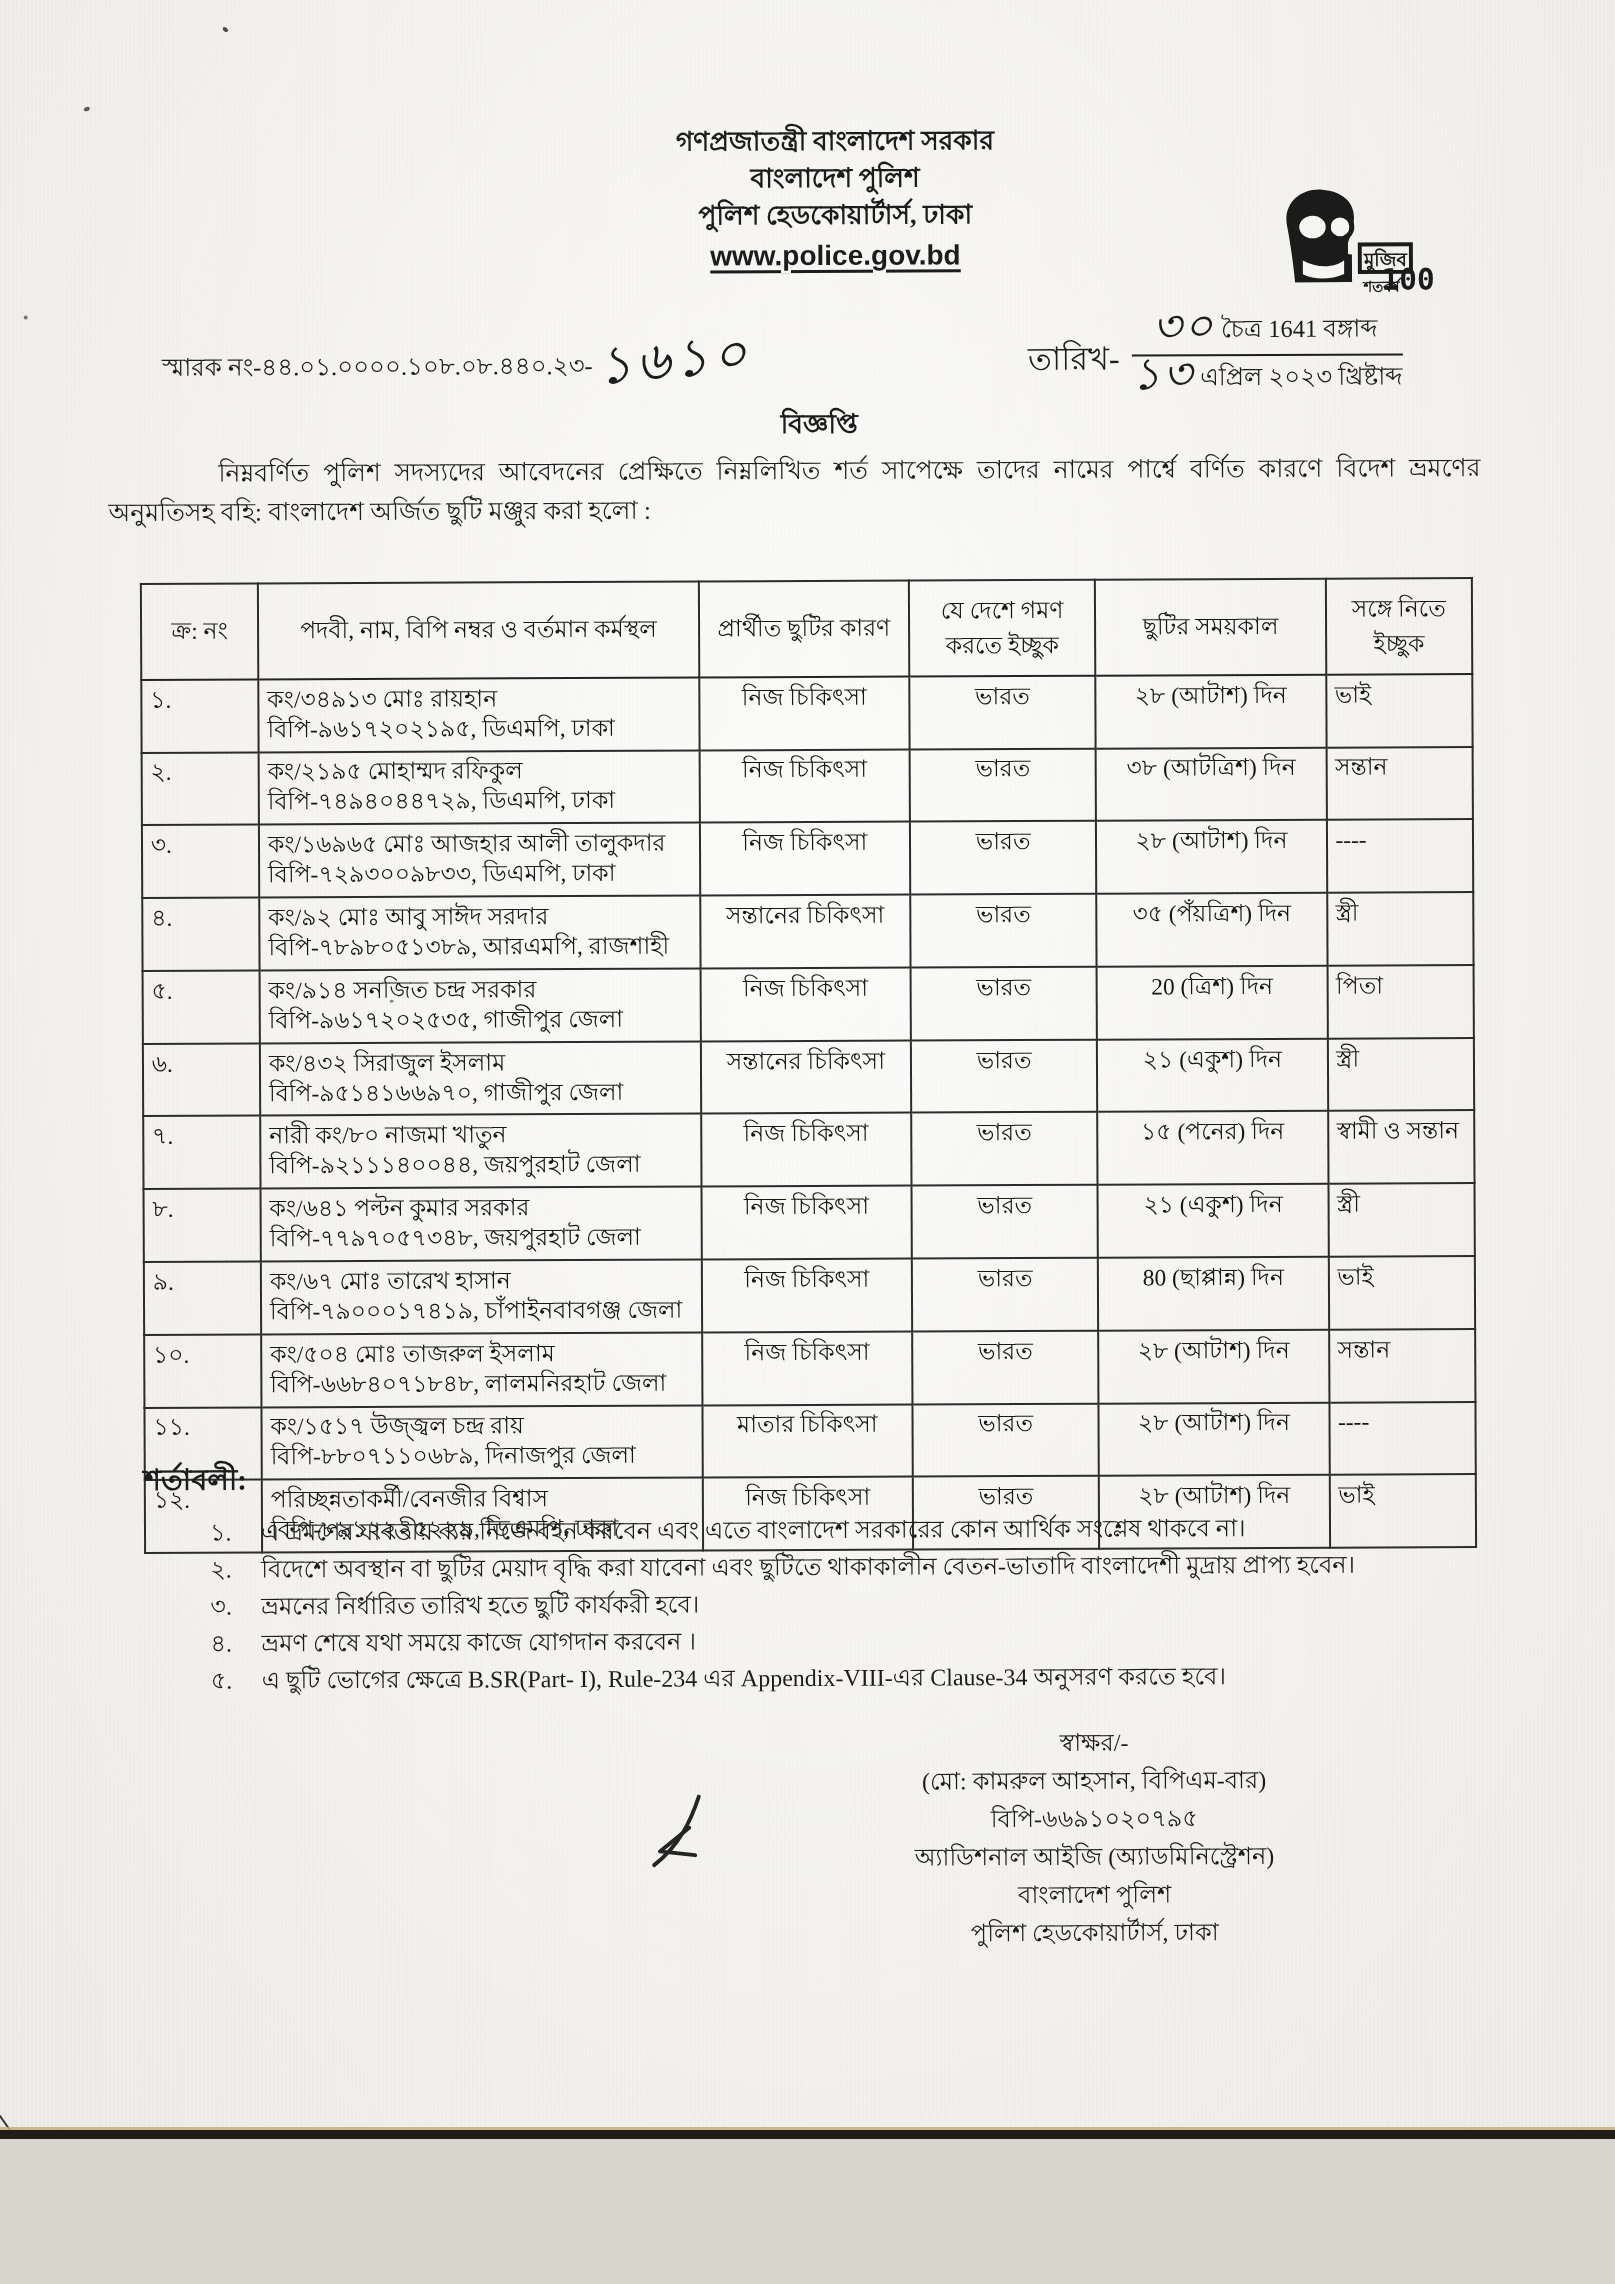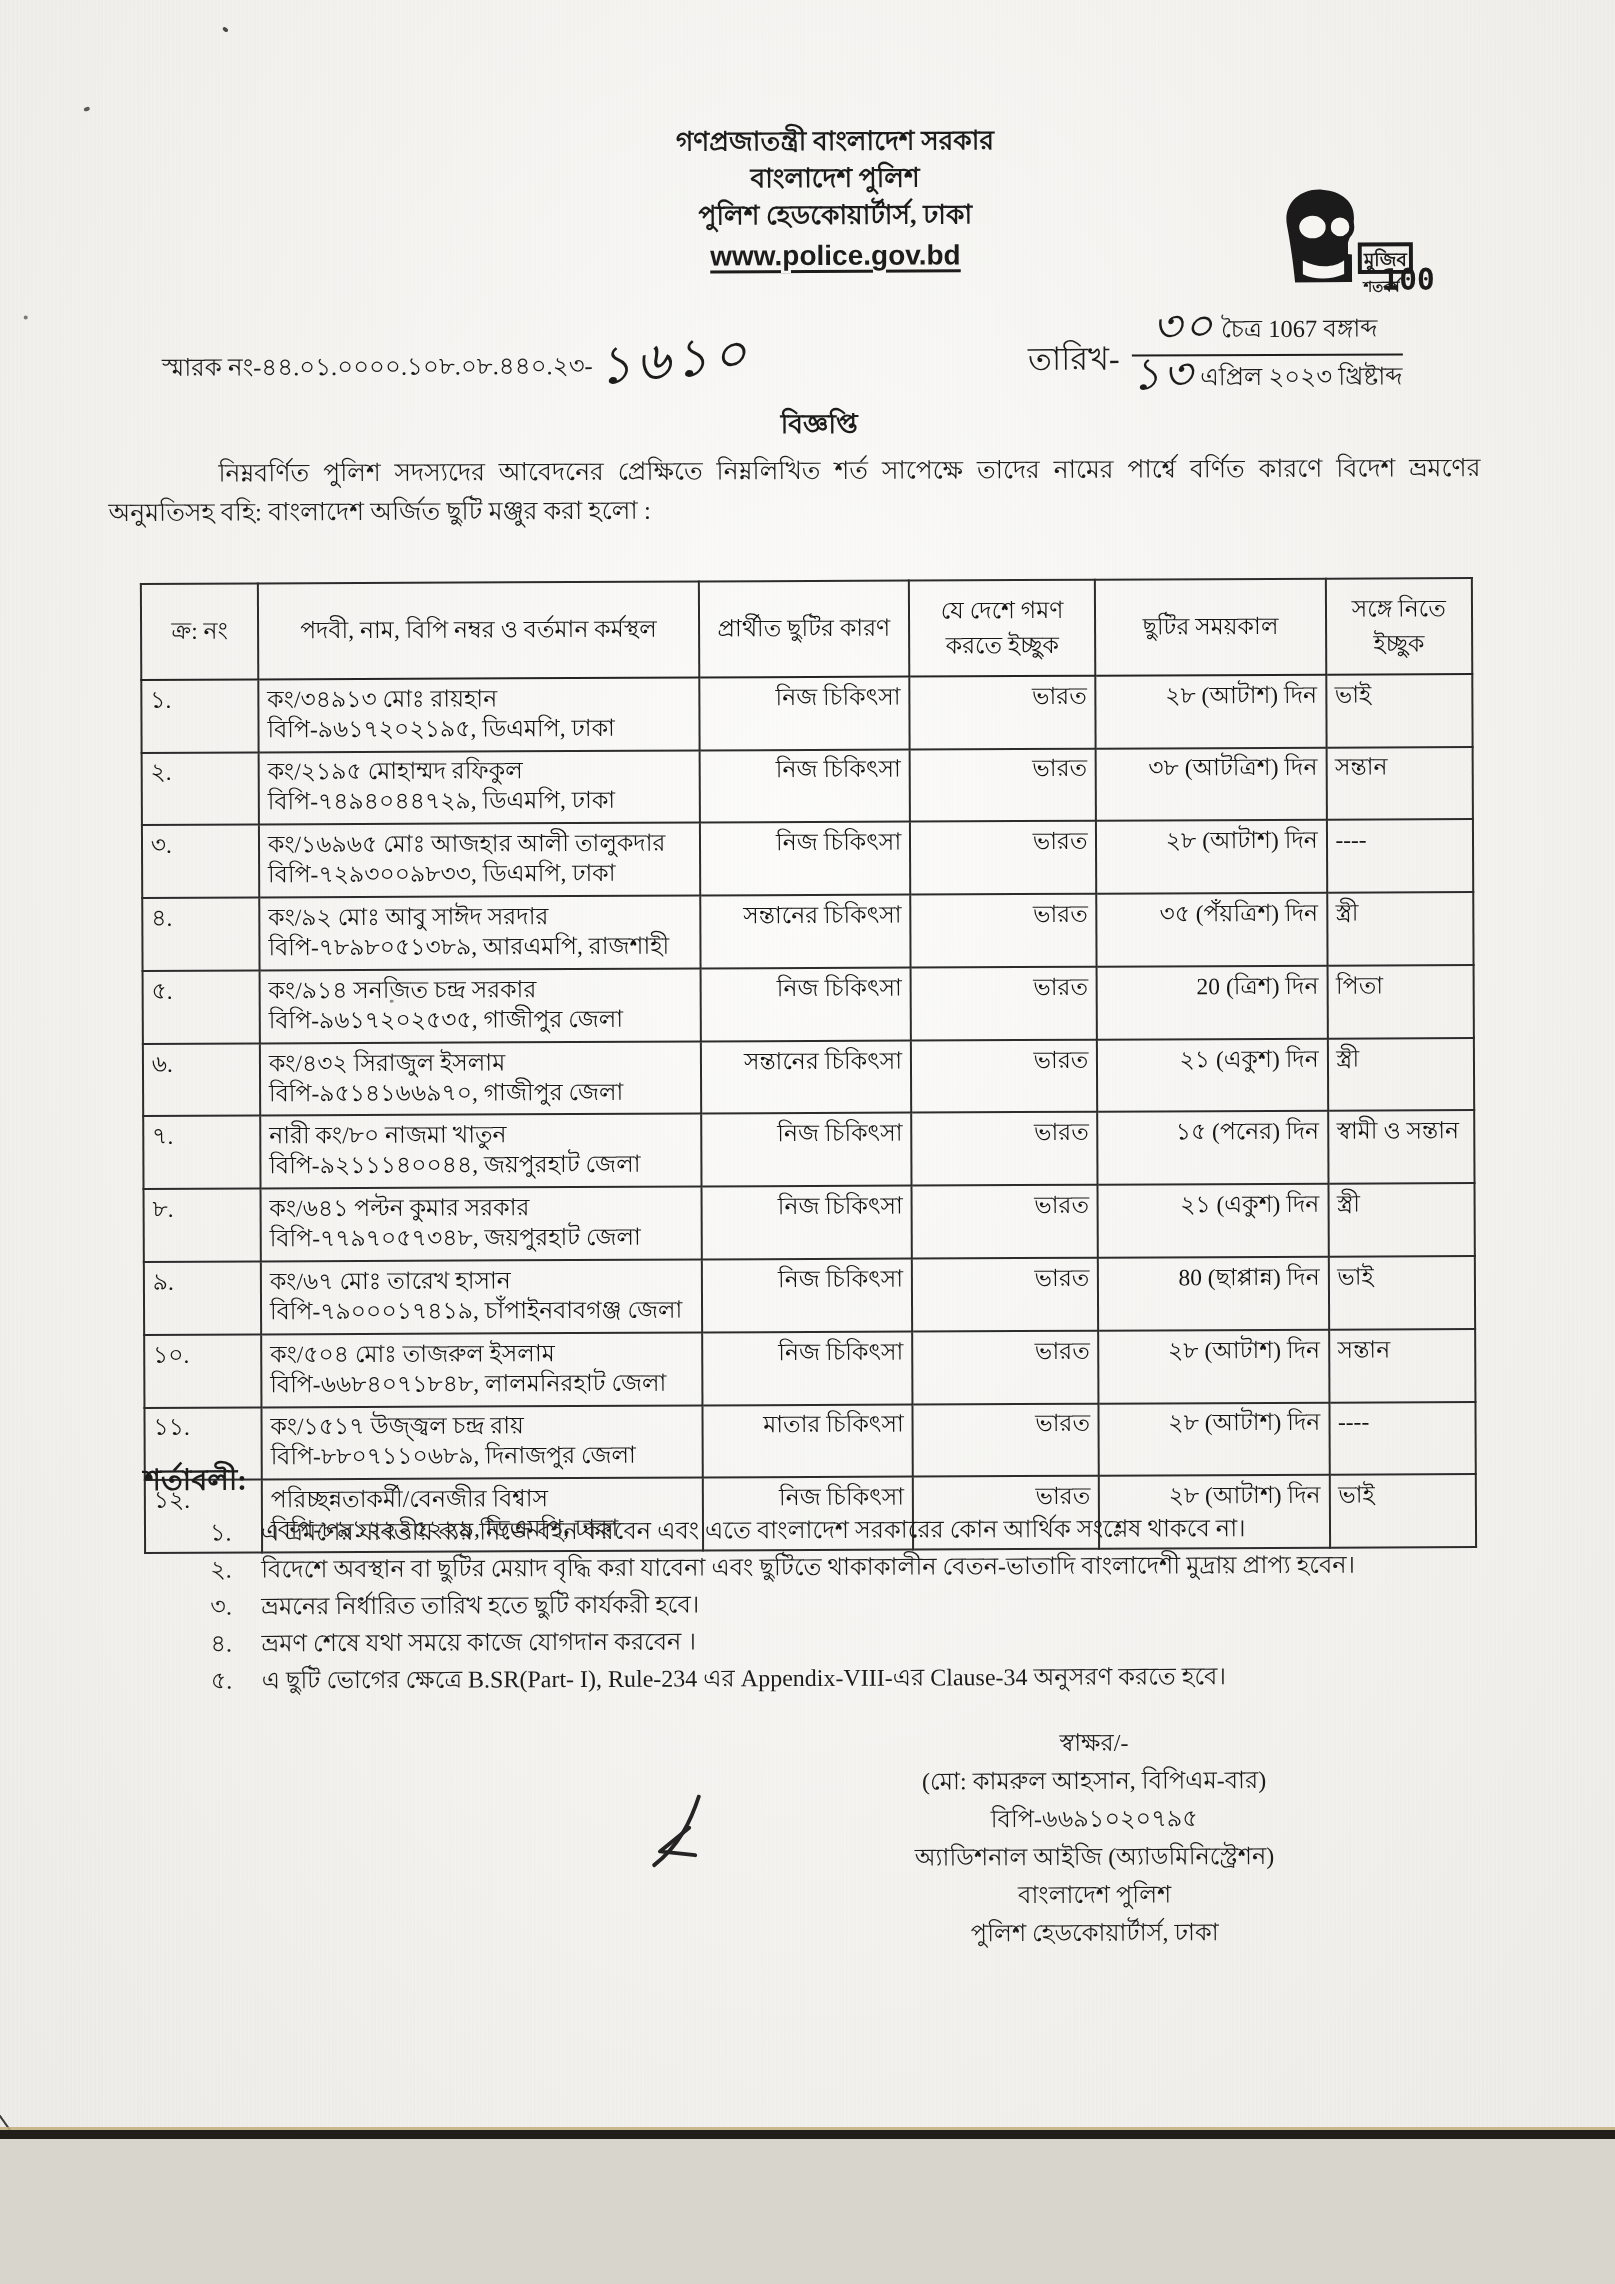--- a/index.html
+++ b/index.html
@@ -42,21 +42,21 @@
   
   table.leave{position:absolute;left:142px;top:580px;width:1333px;border-collapse:collapse;
               table-layout:fixed;font-size:23.5px;color:#161616;}
   table.leave th,table.leave td{border:2px solid #2c2c2c;}
   table.leave{border:2.9px solid #242424;}
   table.leave th{font-weight:normal;vertical-align:middle;text-align:center;line-height:35px;
                  height:86px;padding:3.9px 3.9px;border-bottom:2.9px solid #242424;}
   table.leave td{height:63px;padding:3.9px 7.8px;line-height:30px;vertical-align:top;}
   td.c-sl{text-align:left;padding-left:25.5px;}
   td.c-name span{display:block;}
-  td.c-reason,td.c-country,td.c-duration{text-align:right;}
+  td.c-reason,td.c-country,td.c-duration{text-align:center;}
   td.c-comp{text-align:left;vertical-align:middle;}
 
   
   .conditions-heading{position:absolute;left:142px;top:1454px;font-size:29px;font-weight:bold;}
   .conditions{position:absolute;left:208px;top:1514px;width:1304px;font-size:24px;}
   .cond-item{display:flex;margin-bottom:4.9px;line-height:32px;}
   .cond-num{width:51px;flex:0 0 51px;}
   .cond-text{flex:1;}
 
   
@@ -108,21 +108,21 @@
 
     <div class="memo-line">
       <span>স্মারক নং-৪৪.০১.০০০০.১০৮.০৮.৪৪০.২৩-</span><span class="hand memo-hand">১৬১০</span>
     </div>
 
     <div class="date-block">
       <span class="date-label">তারিখ-</span>
       <div class="fraction">
         <div class="frac-top">
           <span class="hand day-hand">৩০</span>
-          <span>চৈত্র 1067 বঙ্গাব্দ</span>
+          <span>চৈত্র 1641 বঙ্গাব্দ</span>
         </div>
         <div class="frac-bottom">
           <span class="hand day-hand">১৩</span>
           <span>এপ্রিল ২০২৩ খ্রিষ্টাব্দ</span>
         </div>
       </div>
     </div>
 
     <div class="notice-title">বিজ্ঞপ্তি</div>
     <p class="intro">নিম্নবর্ণিত পুলিশ সদস্যদের আবেদনের প্রেক্ষিতে নিম্নলিখিত শর্ত সাপেক্ষে তাদের নামের পার্শ্বে বর্ণিত কারণে বিদেশ ভ্রমণের অনুমতিসহ বহি: বাংলাদেশ অর্জিত ছুটি মঞ্জুর করা হলো :</p>

